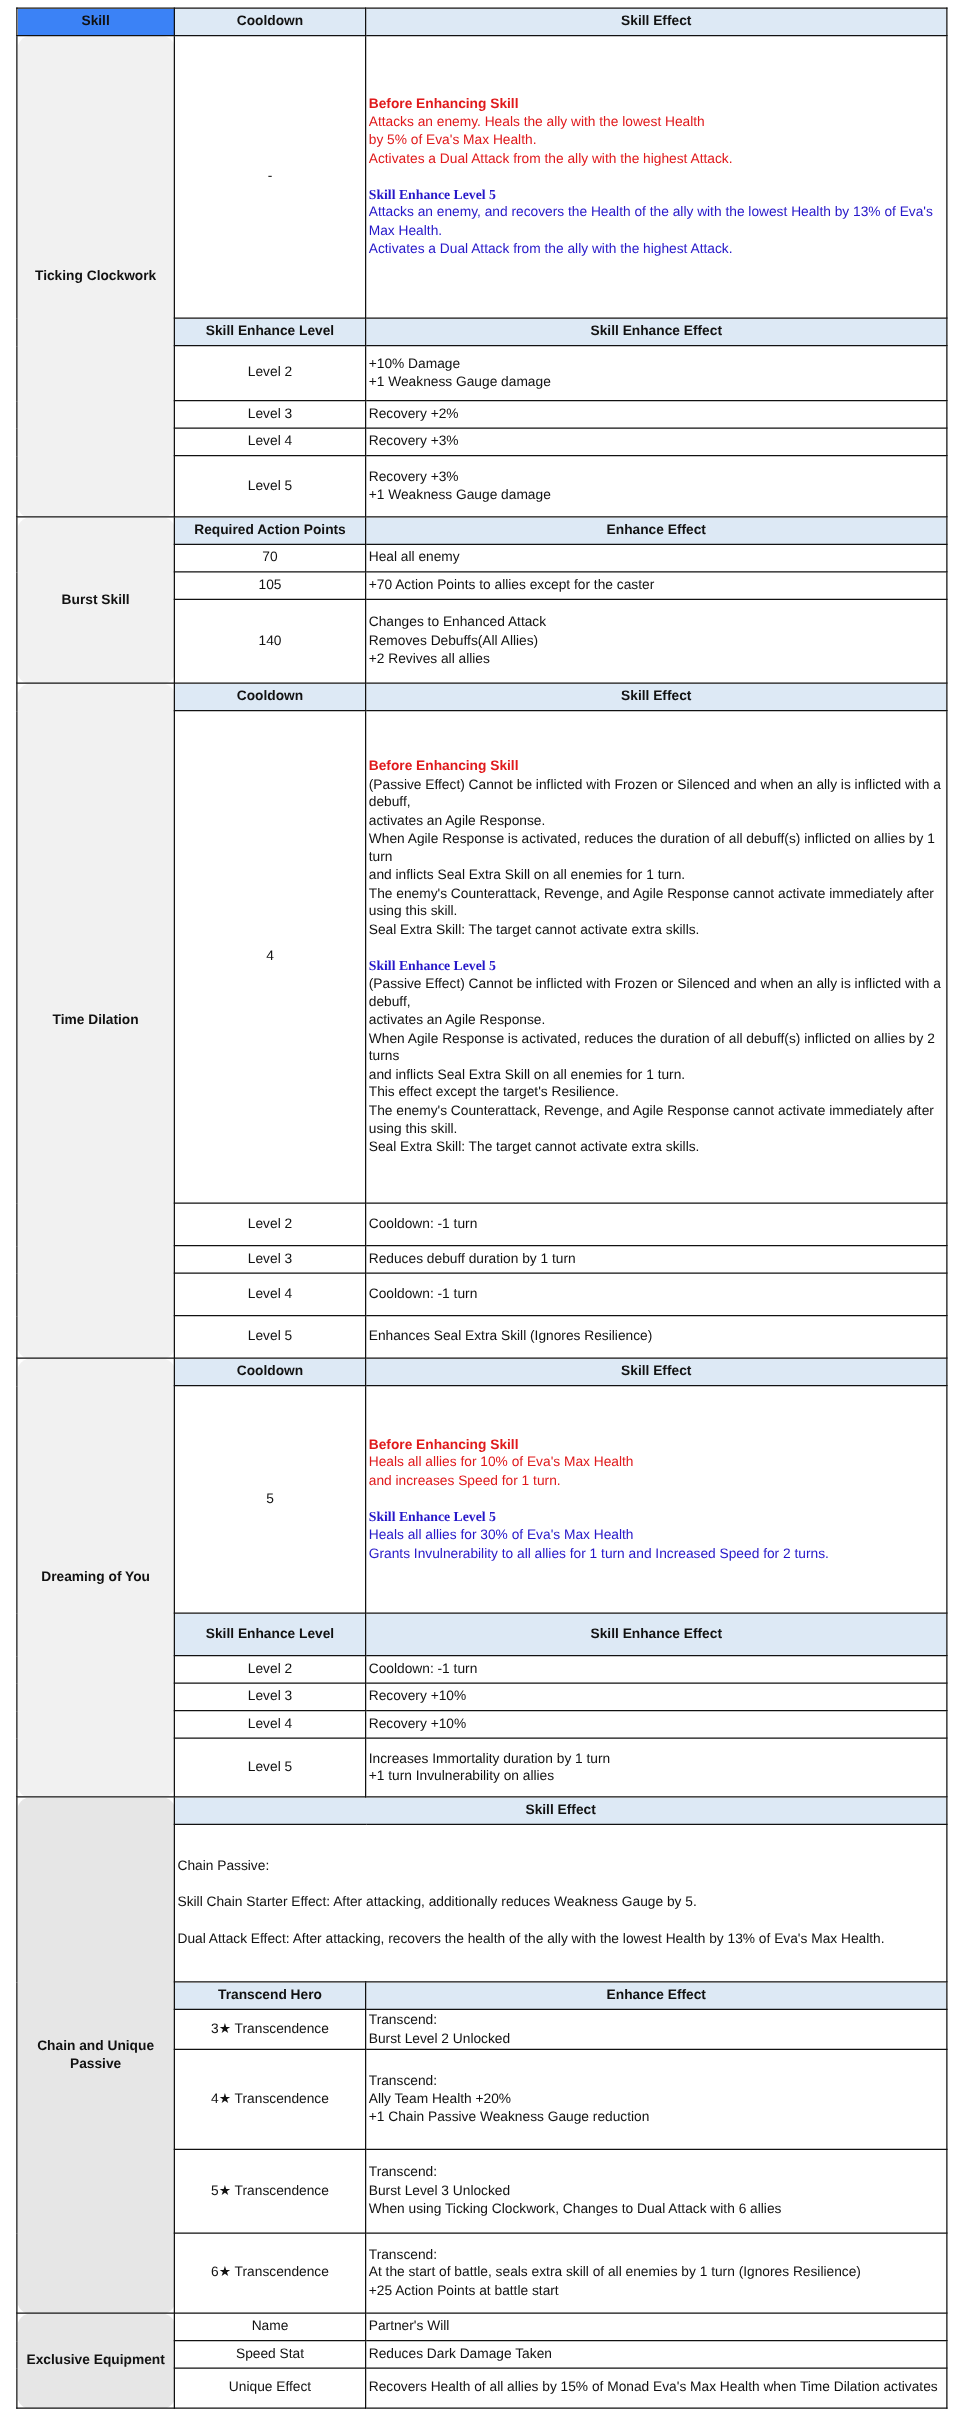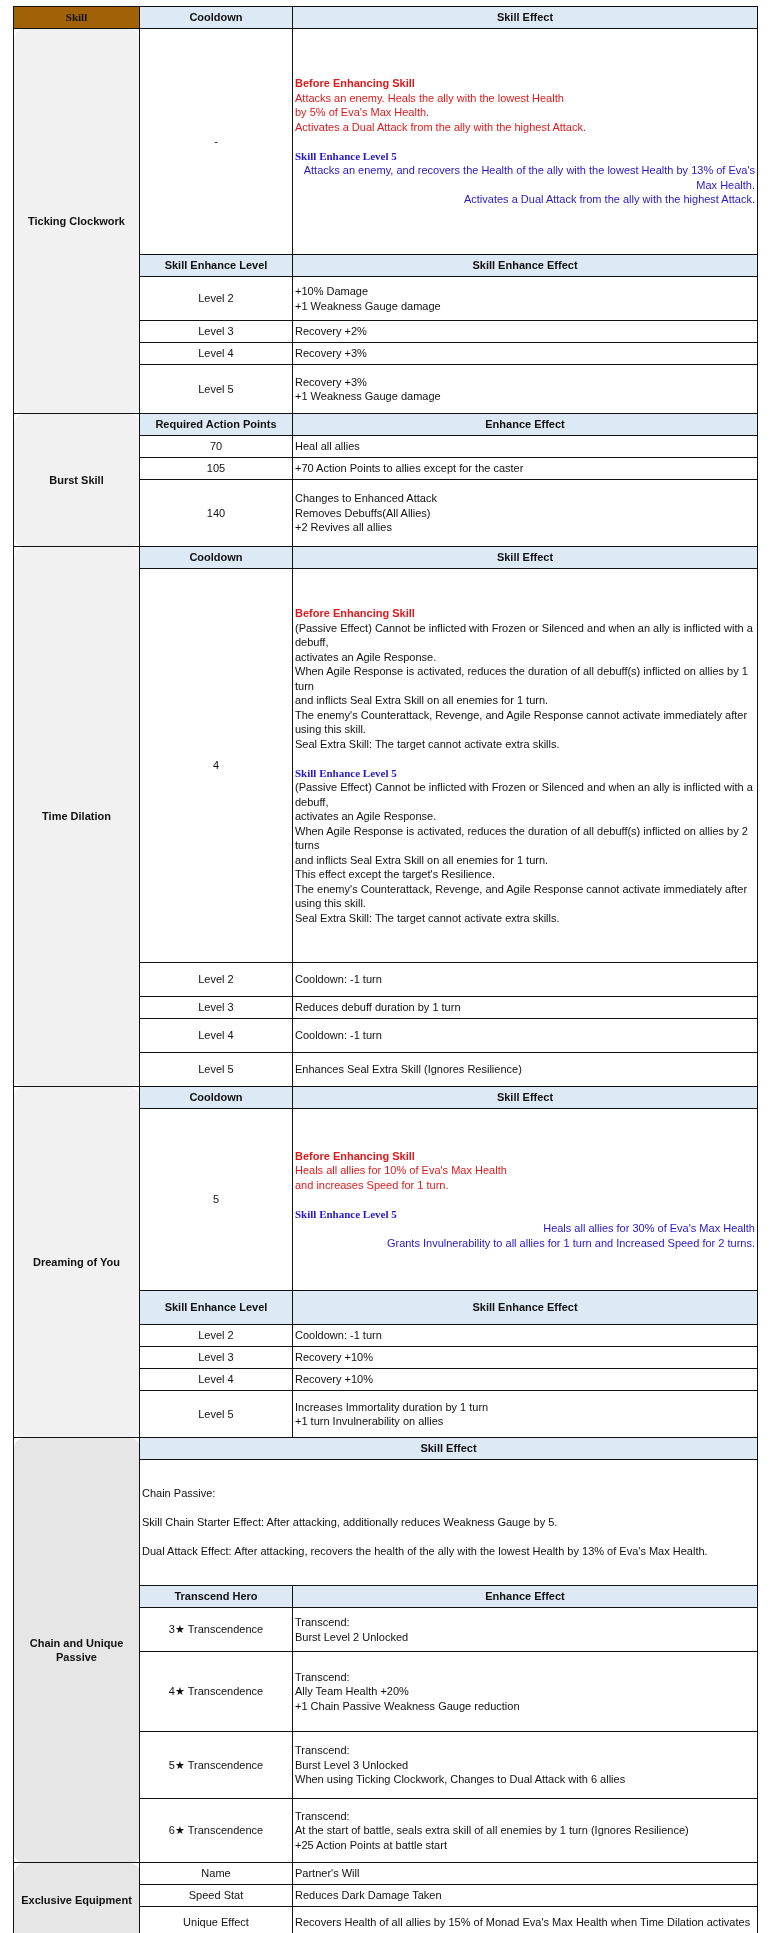--- a/index.html
+++ b/index.html
@@ -10,27 +10,27 @@
     font-size: 11px; line-height: 14.5px;
   }
   table.skills td, table.skills th {
     border: 1.5px solid #111; padding: 0 2px; vertical-align: middle;
     overflow: hidden;
   }
   col.c1 { width: 126px; }
   col.c2 { width: 153px; }
   col.c3 { width: 465px; }
   .hdr { background: #dde9f5; font-weight: bold; text-align: center; }
-  .hdr-top { background: #a16207; font-family: Liberation Serif, serif; }
+  .hdr-top { background: #3b82f6; }
   .skill-name { background: #f1f1f1; font-weight: bold; text-align: center; border-radius: 10px; }
   .skill-name.dark { background: #e6e6e6; }
   .center { text-align: center; }
   .left { text-align: left; }
   .red { color: #e0191b; }
-  .blue { color: #2517c9; text-align: right; }
+  .blue { color: #2517c9; }
   .head-red { color: #e0191b; font-weight: bold; }
   .head-blue { color: #2517c9; font-weight: bold; font-family: Liberation Serif, serif; }
   .line { display: block; white-space: pre-wrap; }
   .gap { display: block; height: 14.5px; }
 </style>
 </head>
 <body>
 
 <table class="skills">
   <colgroup>
@@ -87,21 +87,21 @@
         </td>
   </tr>
 
   <tr style="height:22px">
     <td class="skill-name" rowspan="4">Burst Skill</td>
     <td class="hdr">Required Action Points</td>
     <td class="hdr">Enhance Effect</td>
   </tr>
   <tr style="height:22px">
     <td class="center">70</td>
-    <td class="left">Heal all allies</td>
+    <td class="left">Heal all enemy</td>
   </tr>
   <tr style="height:22px">
     <td class="center">105</td>
     <td class="left">+70 Action Points to allies except for the caster</td>
   </tr>
   <tr style="height:67px">
     <td class="center">140</td>
     <td class="left">
           <span class="line">Changes to Enhanced Attack</span>
           <span class="line">Removes Debuffs(All Allies)</span>
@@ -203,21 +203,21 @@
       <span class="gap"></span>
       <span class="line">Skill Chain Starter Effect: After attacking, additionally reduces Weakness Gauge by 5.</span>
       <span class="gap"></span>
       <span class="line">Dual Attack Effect: After attacking, recovers the health of the ally with the lowest Health by 13% of Eva's Max Health.</span>
     </td>
   </tr>
   <tr style="height:22px">
     <td class="hdr">Transcend Hero</td>
     <td class="hdr">Enhance Effect</td>
   </tr>
-  <tr style="height:44px">
+  <tr style="height:32px">
     <td class="center">3★ Transcendence</td>
     <td class="left">
           <span class="line">Transcend:</span>
           <span class="line">Burst Level 2 Unlocked</span>
         </td>
   </tr>
   <tr style="height:80px">
     <td class="center">4★ Transcendence</td>
     <td class="left">
           <span class="line">Transcend:</span>

